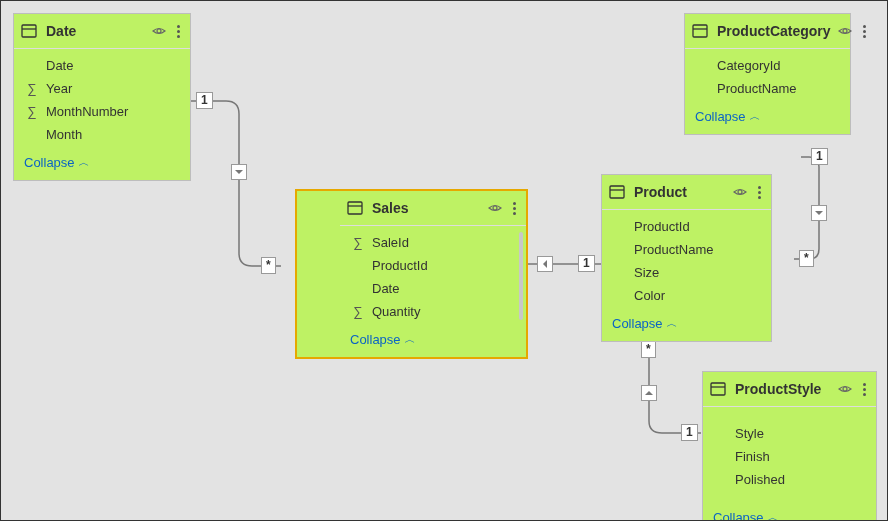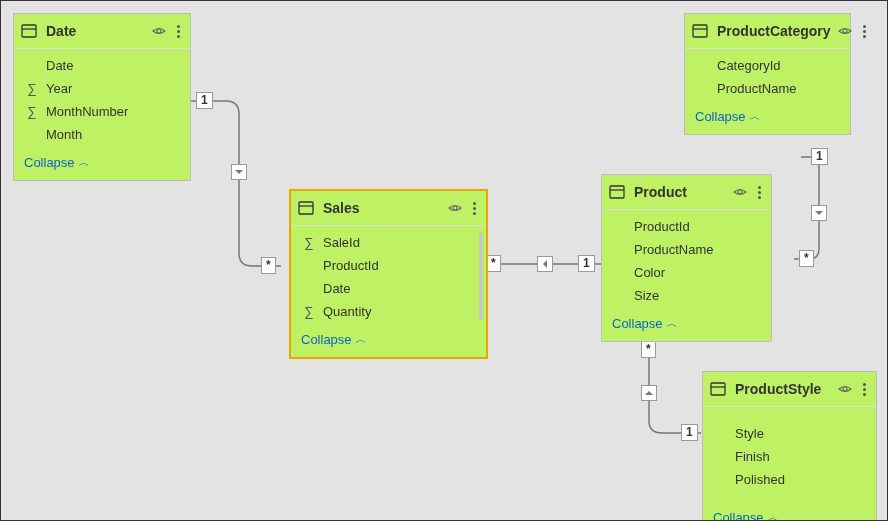--- a/index.html
+++ b/index.html
@@ -212,21 +212,21 @@
           <span class="field-icon"></span>
           <span class="field-name">Month</span>
         </div>
     </div>
     <div class="card-footer">
       <span>Collapse</span>
       <span class="chev">︿</span>
     </div>
   </div>
 
-  <div class="table-card selected" style="left:288px; top:188px; width:199px;">
+  <div class="table-card selected" style="left:294px; top:188px; width:233px;padding-left:43px;">
     <div class="card-header">
       <span class="table-icon">
         <svg width="18" height="18" viewBox="0 0 18 18">
             <rect x="2" y="3" width="14" height="12" rx="1" fill="none" stroke="#333" stroke-width="1.3"></rect>
             <line x1="2" y1="7" x2="16" y2="7" stroke="#333" stroke-width="1.3"></line>
           </svg>
       </span>
       <span class="card-title">Sales</span>
       <span class="eye-icon">
         <svg width="16" height="16" viewBox="0 0 16 16">
@@ -290,26 +290,26 @@
       <div class="field-row">
           <span class="field-icon"></span>
           <span class="field-name">ProductId</span>
         </div>
       <div class="field-row">
           <span class="field-icon"></span>
           <span class="field-name">ProductName</span>
         </div>
       <div class="field-row">
           <span class="field-icon"></span>
+          <span class="field-name">Size</span>
+        </div>
+      <div class="field-row">
+          <span class="field-icon"></span>
           <span class="field-name">Color</span>
         </div>
-      <div class="field-row">
-          <span class="field-icon"></span>
-          <span class="field-name">Size</span>
-        </div>
     </div>
     <div class="card-footer">
       <span>Collapse</span>
       <span class="chev">︿</span>
     </div>
   </div>
 
   <div class="table-card" style="left:683px; top:12px; width:167px;">
     <div class="card-header">
       <span class="table-icon">

